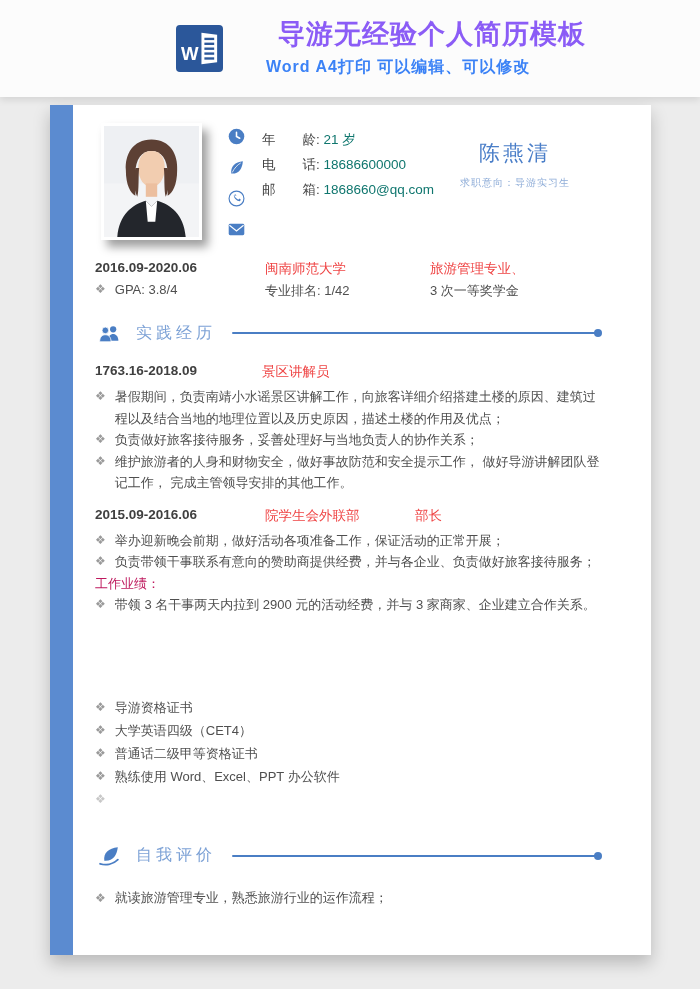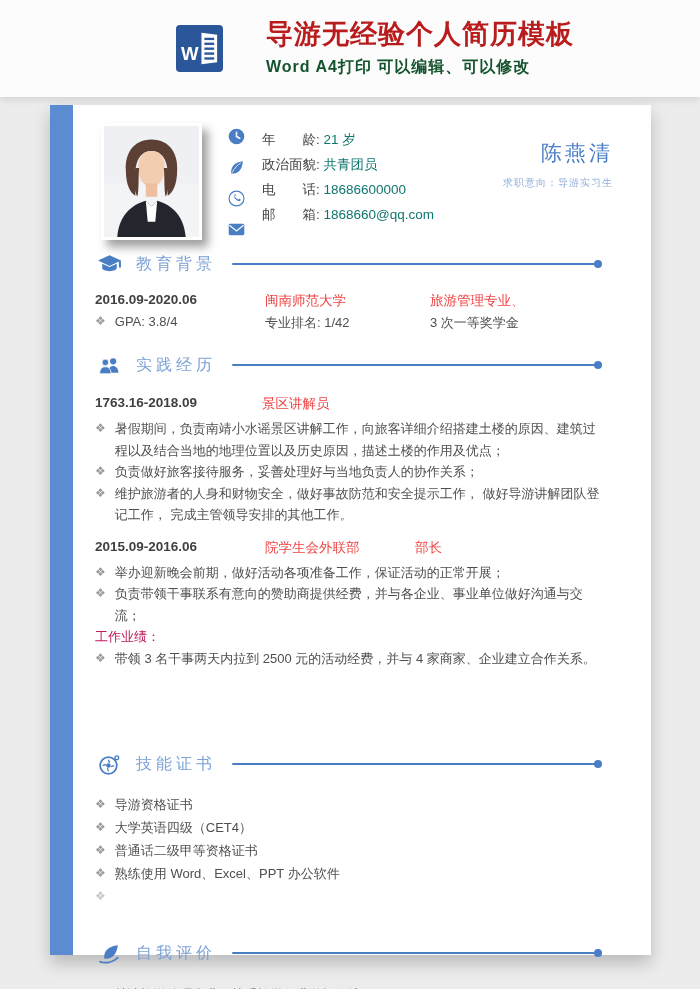--- a/index.html
+++ b/index.html
@@ -15,26 +15,27 @@
   .banner {
     position:absolute; left:0; top:0; width:700px; height:97px;
     background:#fcfcfc;
     box-shadow:0 3px 7px rgba(0,0,0,.10);
     display:flex; align-items:center;
     padding-left:176px;
   }
   .word-logo { width:47px; height:47px; flex:0 0 47px; }
   .banner-text { margin-left:43px; }
   .banner-title {
-    font-size:27px; font-weight:800; color:#b91c1c;
+    font-size:27px; font-weight:800; color:#8b5cf6;
     letter-spacing:1px; line-height:1.15;
     font-family:"Liberation Sans","DejaVu Sans",sans-serif;
+    margin-left:12px;
   }
   .banner-sub {
-    margin-top:6px; font-size:16px; font-weight:700; color:#14532d;
+    margin-top:6px; font-size:16px; font-weight:700; color:#3b82f6;
     letter-spacing:1px;
   }
 
   
   .page {
     position:absolute; left:50px; top:105px; width:601px; height:850px;
     background:#ffffff;
     box-shadow:0 8px 16px rgba(0,0,0,.22);
   }
   .page-bar {
@@ -61,21 +62,21 @@
   .contact-icons .cicon { position:absolute; left:0; width:17px; height:17px; }
   .cicon.i0 { top:0; }
   .cicon.i1 { top:31px; }
   .cicon.i2 { top:62px; }
   .cicon.i3 { top:93px; }
   .contact-rows { margin-left:34px; }
   .contact-row { font-size:13.5px; color:#454545; line-height:25px; white-space:nowrap; }
   .contact-row .clabel { color:#454545; }
   .contact-row .cvalue { color:#0f766e; }
 
-  .name-block { position:absolute; left:338px; top:16px; width:180px; text-align:right; }
+  .name-block { position:absolute; left:330px; top:16px; width:180px; text-align:center; }
   .name {
     font-size:21px; color:#4a7ec8; letter-spacing:3px;
     font-family:"Liberation Serif","DejaVu Serif",serif;
   }
   .objective {
     margin-top:9px; font-size:10px; color:#8fadd8; letter-spacing:1px;
     font-family:"Liberation Serif","DejaVu Serif",serif;
     white-space:nowrap;
   }
 
@@ -184,48 +185,35 @@
           <svg class="cicon i3" viewBox="0 0 24 24">
             <rect x="1" y="4" width="22" height="16" rx="2" fill="#4a7ec4"></rect>
             <path d="M2 6 L12 14 L22 6" stroke="#fff" stroke-width="1.6" fill="none"></path>
           </svg>
         </div>
         <div class="contact-rows">
           <div class="contact-row">
             <span class="clabel">年　　龄: </span><span class="cvalue">21 岁</span>
           </div>
           <div class="contact-row">
-            <span class="clabel">政治面貌: </span><span class="cvalue">共青团员</span>
-          </div>
-          <div class="contact-row">
             <span class="clabel">电　　话: </span><span class="cvalue">18686600000</span>
           </div>
           <div class="contact-row">
             <span class="clabel">邮　　箱: </span><span class="cvalue">1868660@qq.com</span>
           </div>
         </div>
       </div>
 
       <div class="name-block">
         <div class="name">陈燕清</div>
         <div class="objective">求职意向：导游实习生</div>
       </div>
     </div>
 
     <div class="sec-edu">
-      <div class="section-header">
-        <span class="sec-icon">
-          <svg viewBox="0 0 24 24">
-              <path d="M12 3 L1 8.2 L12 13.4 L21 9.1 V15 H23 V8.2 Z" fill="#4a7ec4"></path>
-              <path d="M5 11.2 V15.4 C5 17 8.1 18.4 12 18.4 C15.9 18.4 19 17 19 15.4 V11.2 L12 14.5 Z" fill="#4a7ec4"></path>
-            </svg>
-        </span>
-        <span class="sec-title">教育背景</span>
-        <span class="sec-line"></span>
-      </div>
       <div class="edu-grid">
         <div class="blue-date">2016.09-2020.06</div>
         <div class="lightblue">闽南师范大学</div>
         <div class="lightblue">旅游管理专业、</div>
         <div class="plain-cell">
           <span class="bm" style="color:#9a9a9a;font-size:12px;">❖</span>
           <span>GPA: 3.8/4</span>
         </div>
         <div class="plain-cell">
           <span>专业排名: 1/42</span>
@@ -274,43 +262,31 @@
         <div class="lightblue">院学生会外联部</div>
         <div class="lightblue">部长</div>
       </div>
       <div class="bullets">
         <div class="bullet">
           <span class="bm">❖</span>
           <span class="bt">举办迎新晚会前期，做好活动各项准备工作，保证活动的正常开展；</span>
         </div>
         <div class="bullet">
           <span class="bm">❖</span>
-          <span class="bt">负责带领干事联系有意向的赞助商提供经费，并与各企业、事业单位做好沟通与交流；</span>
+          <span class="bt">负责带领干事联系有意向的赞助商提供经费，并与各企业、负责做好旅客接待服务；</span>
         </div>
         <div class="note-line">工作业绩：</div>
         <div class="bullet">
           <span class="bm">❖</span>
-          <span class="bt">带领 3 名干事两天内拉到 2500 元的活动经费，并与 4 家商家、企业建立合作关系。</span>
+          <span class="bt">带领 3 名干事两天内拉到 2900 元的活动经费，并与 3 家商家、企业建立合作关系。</span>
         </div>
       </div>
     </div>
 
     <div class="sec-skill skills">
-      <div class="section-header">
-        <span class="sec-icon">
-          <svg viewBox="0 0 24 24">
-            <circle cx="11" cy="13" r="8" fill="none" stroke="#4a7ec4" stroke-width="1.7"></circle>
-            <circle cx="11" cy="13" r="2.2" fill="#4a7ec4"></circle>
-            <path d="M11 7.5 L12 10.5 M11 18.5 L10 15.5 M5.5 13 L8.5 12 M16.5 13 L13.5 14" stroke="#4a7ec4" stroke-width="1.3"></path>
-            <circle cx="19" cy="5.5" r="1.8" fill="none" stroke="#4a7ec4" stroke-width="1.3"></circle>
-          </svg>
-        </span>
-        <span class="sec-title">技能证书</span>
-        <span class="sec-line"></span>
-      </div>
       <div class="bullets" style="margin-top:14px;">
         <div class="bullet">
           <span class="bm">❖</span>
           <span class="bt">导游资格证书</span>
         </div>
         <div class="bullet">
           <span class="bm">❖</span>
           <span class="bt">大学英语四级（CET4）</span>
         </div>
         <div class="bullet">

